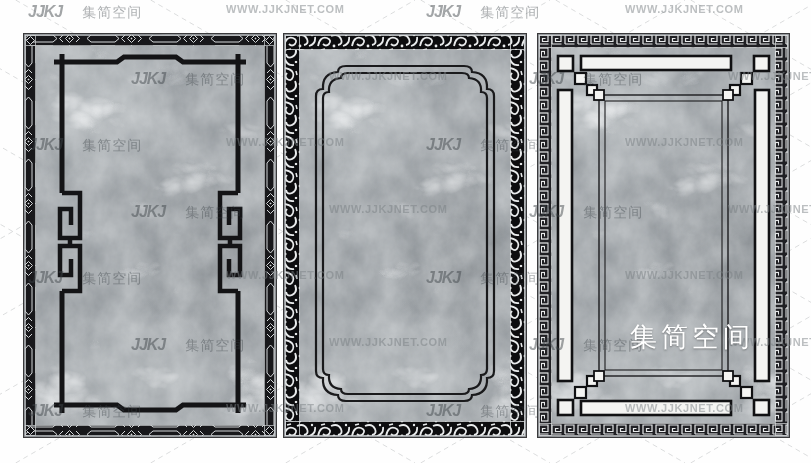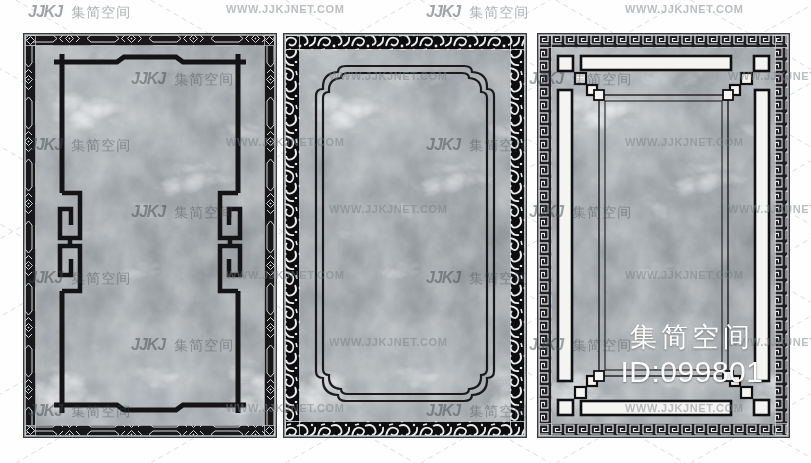--- a/index.html
+++ b/index.html
@@ -13,21 +13,21 @@
   .marble{position:absolute;inset:0;background:
       radial-gradient(ellipse 60% 40% at 28% 18%, #b3b8bb 0%, rgba(179,184,187,0) 60%),
       radial-gradient(ellipse 55% 45% at 75% 55%, #8b9094 0%, rgba(139,144,148,0) 55%),
       radial-gradient(ellipse 70% 40% at 45% 88%, #aeb3b6 0%, rgba(174,179,182,0) 55%),
       #9ba0a4;}
   .noise{position:absolute;inset:0;width:100%;height:100%;}
   .art{position:absolute;inset:0;width:100%;height:100%;}
   .wm{position:absolute;white-space:nowrap;line-height:1;}
   .wm-brand{font-size:14px;color:rgba(62,68,74,0.42);letter-spacing:1px;}
   .wm-brand .wm-logo{font-size:16px;font-style:italic;font-weight:700;letter-spacing:-1px;
-                     margin-right:9px;color:rgba(62,68,74,0.48);}
+                     margin-right:20px;color:rgba(62,68,74,0.48);}
   .wm-site{font-size:11px;font-weight:600;color:rgba(122,128,132,0.50);letter-spacing:0.6px;text-align:right;}
   .id-overlay{position:absolute;left:572px;top:320px;width:240px;text-align:center;
               color:#ffffff;text-shadow:0 1px 2px rgba(0,0,0,0.35);}
   .id-overlay .studio{font-size:27px;letter-spacing:4px;line-height:34px;}
   .id-overlay .image-id{font-size:30px;letter-spacing:0.5px;line-height:35px;font-weight:400;}
   .defs-holder{position:absolute;width:0;height:0;overflow:hidden;}
 </style>
 </head>
 <body>
 
@@ -276,16 +276,15 @@
       <span class="wm wm-brand" style="left: 529px; top: 336.5px;"><span class="wm-logo">JJKJ</span><span>集简空间</span></span>
       <span class="wm wm-site" style="left: 728px; top: 336.5px;">WWW.JJKJNET.COM</span>
       <span class="wm wm-brand" style="left: 28px; top: 403px;"><span class="wm-logo">JJKJ</span><span>集简空间</span></span>
       <span class="wm wm-site" style="left: 226px; top: 403px;">WWW.JJKJNET.COM</span>
       <span class="wm wm-brand" style="left: 426px; top: 403px;"><span class="wm-logo">JJKJ</span><span>集简空间</span></span>
       <span class="wm wm-site" style="left: 625px; top: 403px;">WWW.JJKJNET.COM</span>
     </div>
 
   <div class="id-overlay">
     <div class="studio">集简空间</div>
-    <div class="image-id">ID:099801</div>
   </div>
 
 </div>
 
 </body></html>

